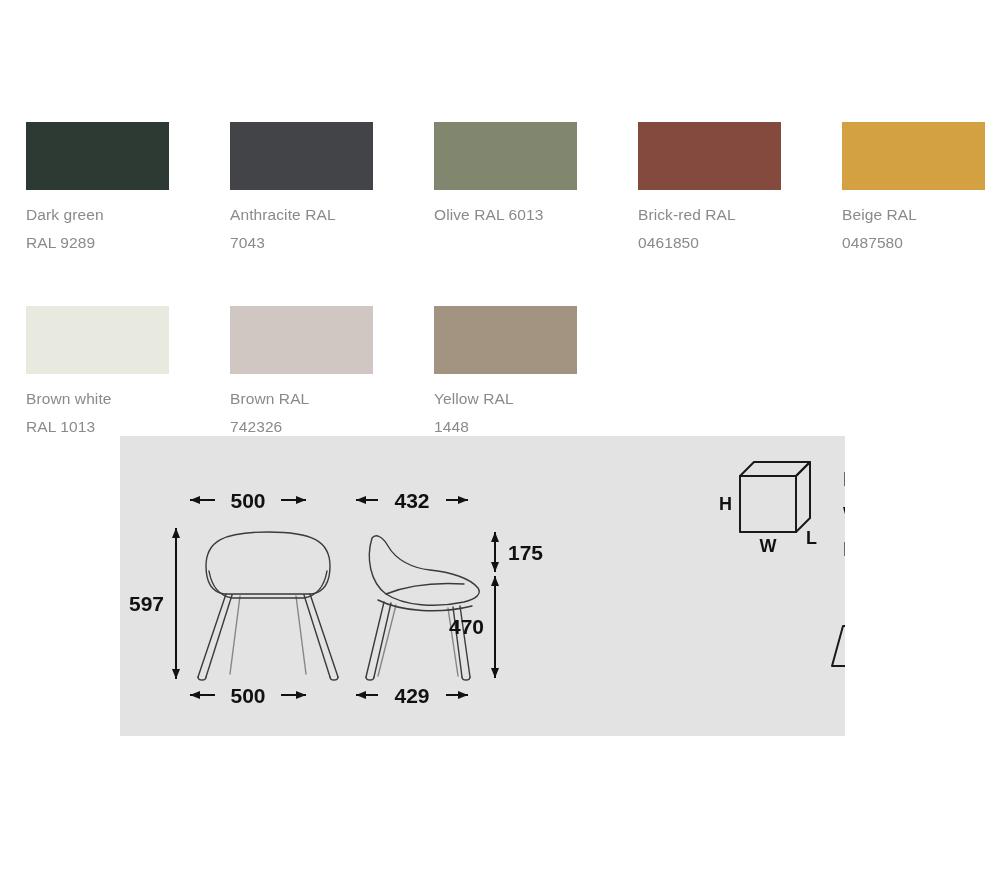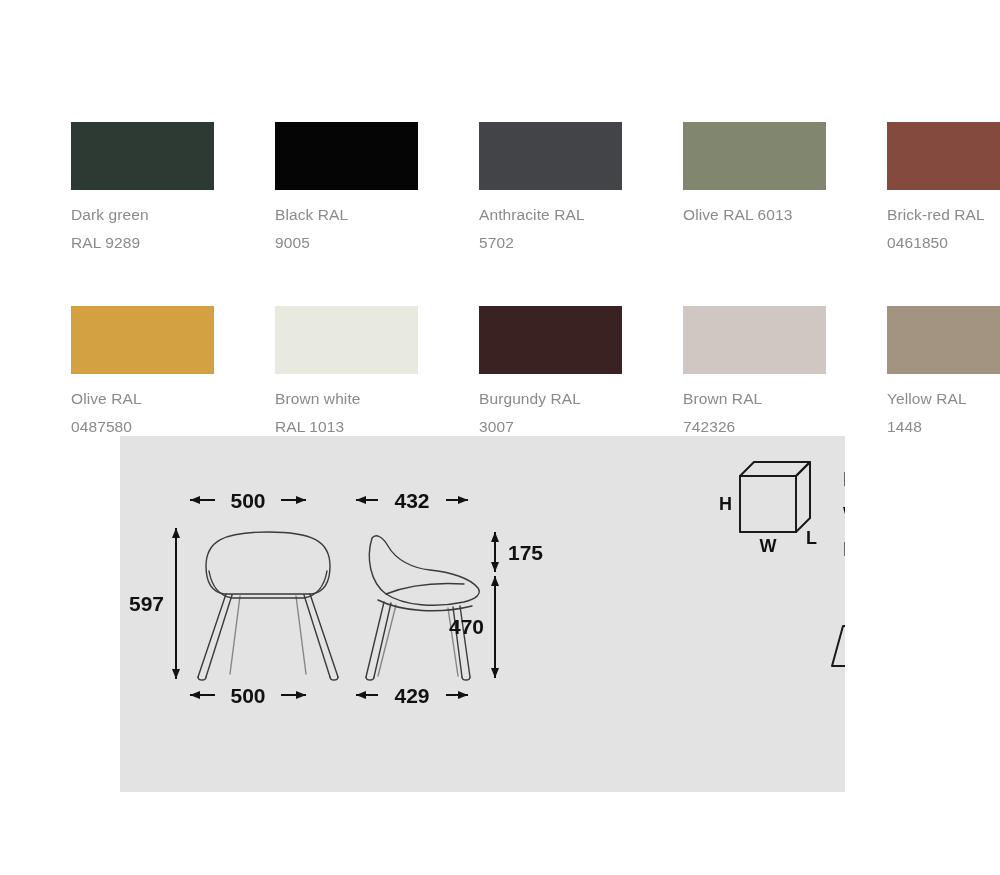--- a/index.html
+++ b/index.html
@@ -20,42 +20,41 @@
     position: absolute;
     left: 26px;
     top: 122px;
     width: 950px;
     display: grid;
     grid-template-columns: repeat(5, 204px);
     grid-auto-rows: 184px;
   }
   .swatch-cell {
     width: 204px;
-    margin-left: 45px;
   }
   .swatch-chip {
     width: 143px;
     height: 68px;
   }
   .swatch-label {
     margin-top: 11px;
     font-size: 15.5px;
     line-height: 28px;
     color: #8a8a8a;
     letter-spacing: 0.1px;
     max-width: 150px;
   }
 
   
   #tech-panel {
     position: absolute;
     left: 120px;
     top: 436px;
     width: 725px;
-    height: 356px;
+    height: 300px;
     background: #e3e3e3;
   }
   #tech-svg {
     position: absolute;
     left: 0;
     top: 0;
   }
   .dim-text {
     font-family: "Liberation Sans", sans-serif;
     font-size: 21px;
@@ -94,46 +93,38 @@
 </style>
 </head>
 <body>
 
 <div id="swatch-grid">
     <div class="swatch-cell">
       <div class="swatch-chip" style="background: rgb(44, 58, 51);"></div>
       <div class="swatch-label"><span>Dark green</span><br><span>RAL 9289</span></div>
     </div>
     <div class="swatch-cell">
-      <div class="swatch-chip" style="background: rgb(5, 5, 5);"></div>
-      <div class="swatch-label"><span>Black RAL</span><br><span>9005</span></div>
-    </div>
-    <div class="swatch-cell">
       <div class="swatch-chip" style="background: rgb(67, 68, 71);"></div>
-      <div class="swatch-label"><span>Anthracite RAL</span><br><span>5702</span></div>
+      <div class="swatch-label"><span>Anthracite RAL</span><br><span>7043</span></div>
     </div>
     <div class="swatch-cell">
       <div class="swatch-chip" style="background: rgb(129, 134, 110);"></div>
       <div class="swatch-label"><span>Olive RAL 6013</span></div>
     </div>
     <div class="swatch-cell">
       <div class="swatch-chip" style="background: rgb(133, 74, 62);"></div>
       <div class="swatch-label"><span>Brick-red RAL</span><br><span>0461850</span></div>
     </div>
     <div class="swatch-cell">
       <div class="swatch-chip" style="background: rgb(211, 161, 66);"></div>
-      <div class="swatch-label"><span>Olive RAL</span><br><span>0487580</span></div>
+      <div class="swatch-label"><span>Beige RAL</span><br><span>0487580</span></div>
     </div>
     <div class="swatch-cell">
       <div class="swatch-chip" style="background: rgb(232, 233, 223);"></div>
       <div class="swatch-label"><span>Brown white</span><br><span>RAL 1013</span></div>
-    </div>
-    <div class="swatch-cell">
-      <div class="swatch-chip" style="background: rgb(58, 33, 34);"></div>
-      <div class="swatch-label"><span>Burgundy RAL</span><br><span>3007</span></div>
     </div>
     <div class="swatch-cell">
       <div class="swatch-chip" style="background: rgb(208, 198, 194);"></div>
       <div class="swatch-label"><span>Brown RAL</span><br><span>742326</span></div>
     </div>
     <div class="swatch-cell">
       <div class="swatch-chip" style="background: rgb(163, 148, 129);"></div>
       <div class="swatch-label"><span>Yellow RAL</span><br><span>1448</span></div>
     </div>
   </div>

